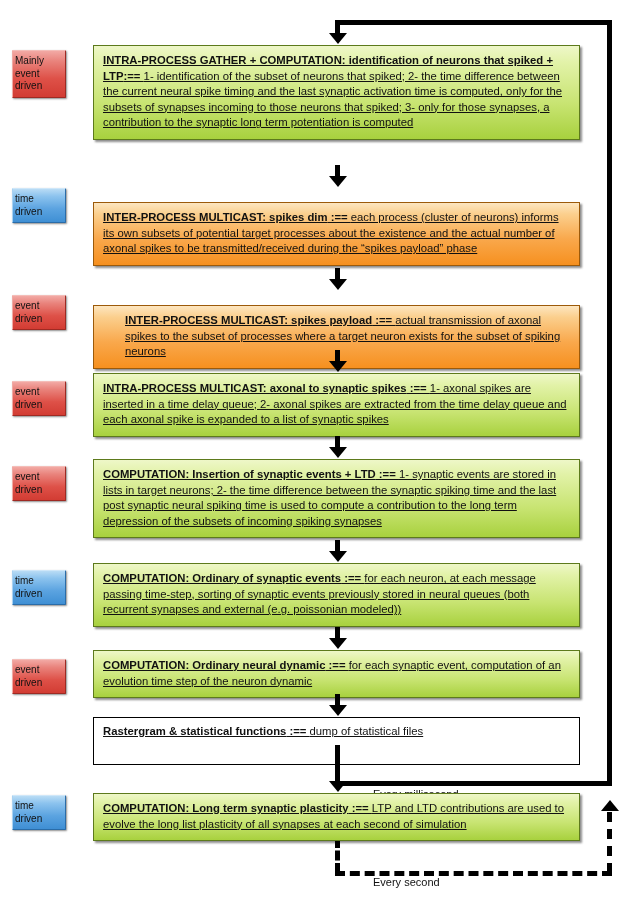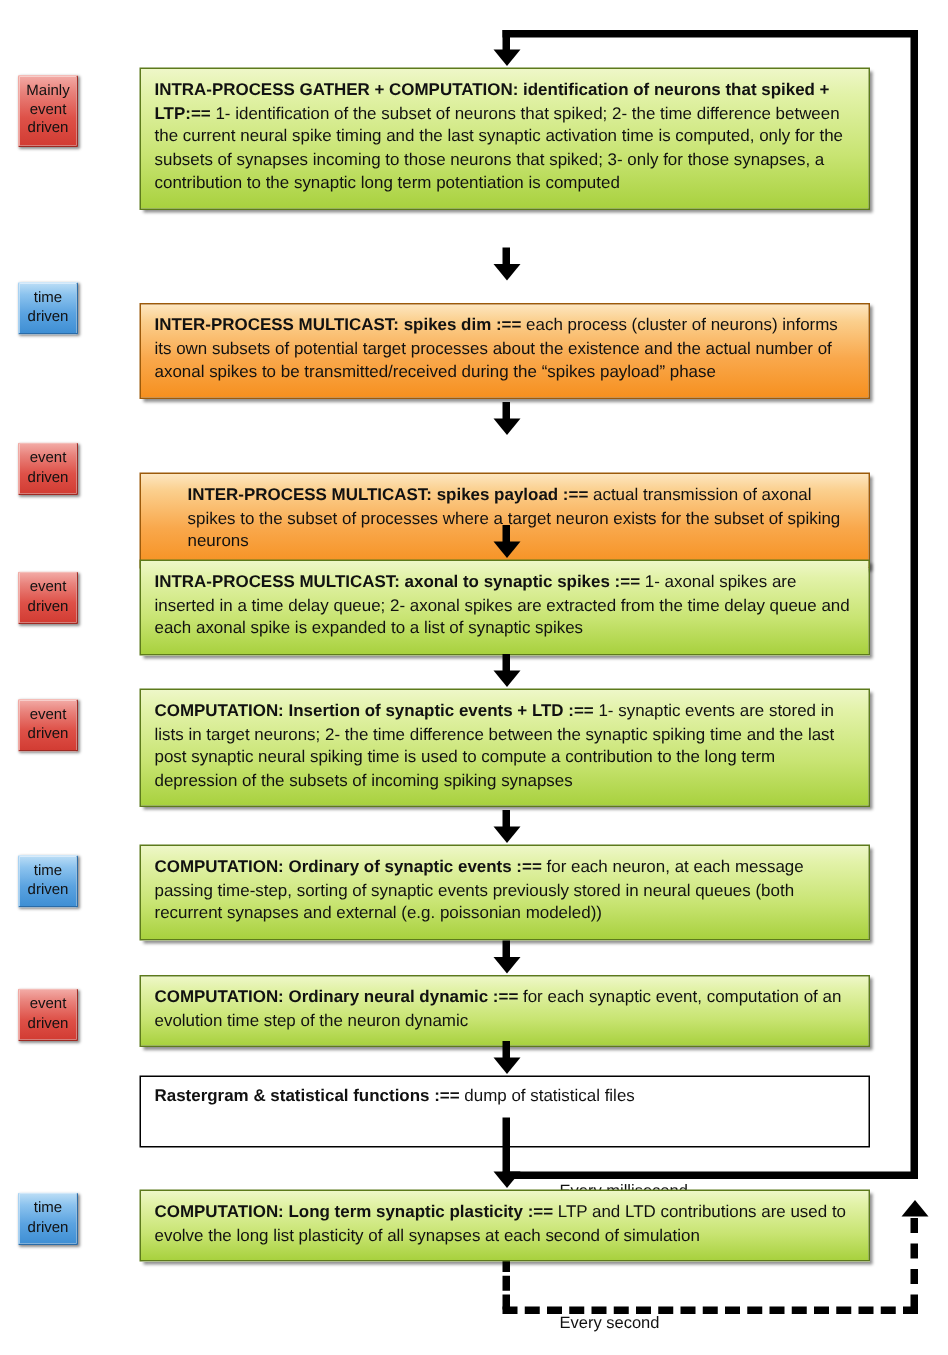--- a/index.html
+++ b/index.html
@@ -8,23 +8,23 @@
     background:#ffffff;
     font-family:"Liberation Sans","DejaVu Sans",sans-serif;
     position:relative;
     overflow:hidden;
   }
   #stage{position:absolute;left:0;top:0;width:632px;height:903px;}
 
   
   .badge{
     position:absolute;
-    width:40px;
+    width:54px;
     box-sizing:border-box;
-    text-align:center;
+    text-align:left;
     font-size:10px;
     line-height:12.5px;
     color:#111;
     padding:4px 2px 4px 2px;
     border-radius:1px;
     box-shadow:1px 1px 2px rgba(0,0,0,.45);
   }
   .badge.event{
     background:linear-gradient(to bottom,#f2a9a4 0%,#e9837c 22%,#de5148 60%,#d23c33 100%);
     border:1px solid #9e2a23;
@@ -42,20 +42,21 @@
   .box{
     position:absolute;
     left:93px;
     width:487px;
     box-sizing:border-box;
     padding:7px 9px 8px 9px;
     font-size:11.3px;
     line-height:15.6px;
     color:#111;
     box-shadow:2px 2px 2px rgba(0,0,0,.45);
+    text-decoration:underline;
   }
   .box.green{
     background:linear-gradient(to bottom,#eef7c8 0%,#e2f2a8 18%,#c8e472 62%,#a8d13e 100%);
     border:1px solid #5d7a1c;
   }
   .box.orange{
     background:linear-gradient(to bottom,#fde6c0 0%,#fbcf8d 18%,#f9a84c 58%,#f6901f 100%);
     border:1px solid #9c5a0a;
     margin-top:14px;
   }
@@ -162,21 +163,21 @@
   </div>
 
   <div class="box green" style="top:45px;">
     <span class="lead">INTRA-PROCESS GATHER + COMPUTATION: identification of neurons that spiked + LTP</span><span class="lead">:== </span><span>1- identification of the subset of neurons that spiked; 2- the time difference between  the current neural spike timing and the last synaptic activation time  is computed,  only for the subsets of synapses incoming to those neurons that spiked; 3- only for those synapses, a contribution to the synaptic long term potentiation is computed</span>
   </div>
 
   <div class="box orange" style="top:188px;">
     <span class="lead">INTER-PROCESS MULTICAST: spikes dim</span><span class="lead"> :==  </span><span>each process (cluster of neurons) informs its own subsets of potential target processes about the  existence and the actual  number of axonal spikes to be transmitted/received during the  “spikes payload” phase</span>
   </div>
 
-  <div class="box orange" style="top:301px;padding-left:31px;">
+  <div class="box orange" style="top:291px;padding-left:31px;">
     <span class="lead">INTER-PROCESS MULTICAST: spikes payload</span><span class="lead"> :== </span><span>actual transmission of axonal spikes to the  subset of processes where a target neuron exists for the  subset of spiking neurons</span>
   </div>
 
   <div class="box green" style="top:373px;">
     <span class="lead">INTRA-PROCESS MULTICAST: axonal to synaptic spikes</span><span class="lead"> :== </span><span>1- axonal spikes are inserted in a time delay queue;  2- axonal spikes are extracted from the  time delay queue and each axonal spike is expanded to a list of synaptic spikes</span>
   </div>
 
   <div class="box green" style="top:459px;">
     <span class="lead">COMPUTATION: Insertion of synaptic events + LTD</span><span class="lead"> :== </span><span>1- synaptic events are stored in lists in target neurons; 2- the time difference between  the synaptic spiking time and the  last post synaptic neural spiking time  is used to compute a contribution to the  long term  depression of the  subsets of incoming spiking synapses</span>
   </div>

